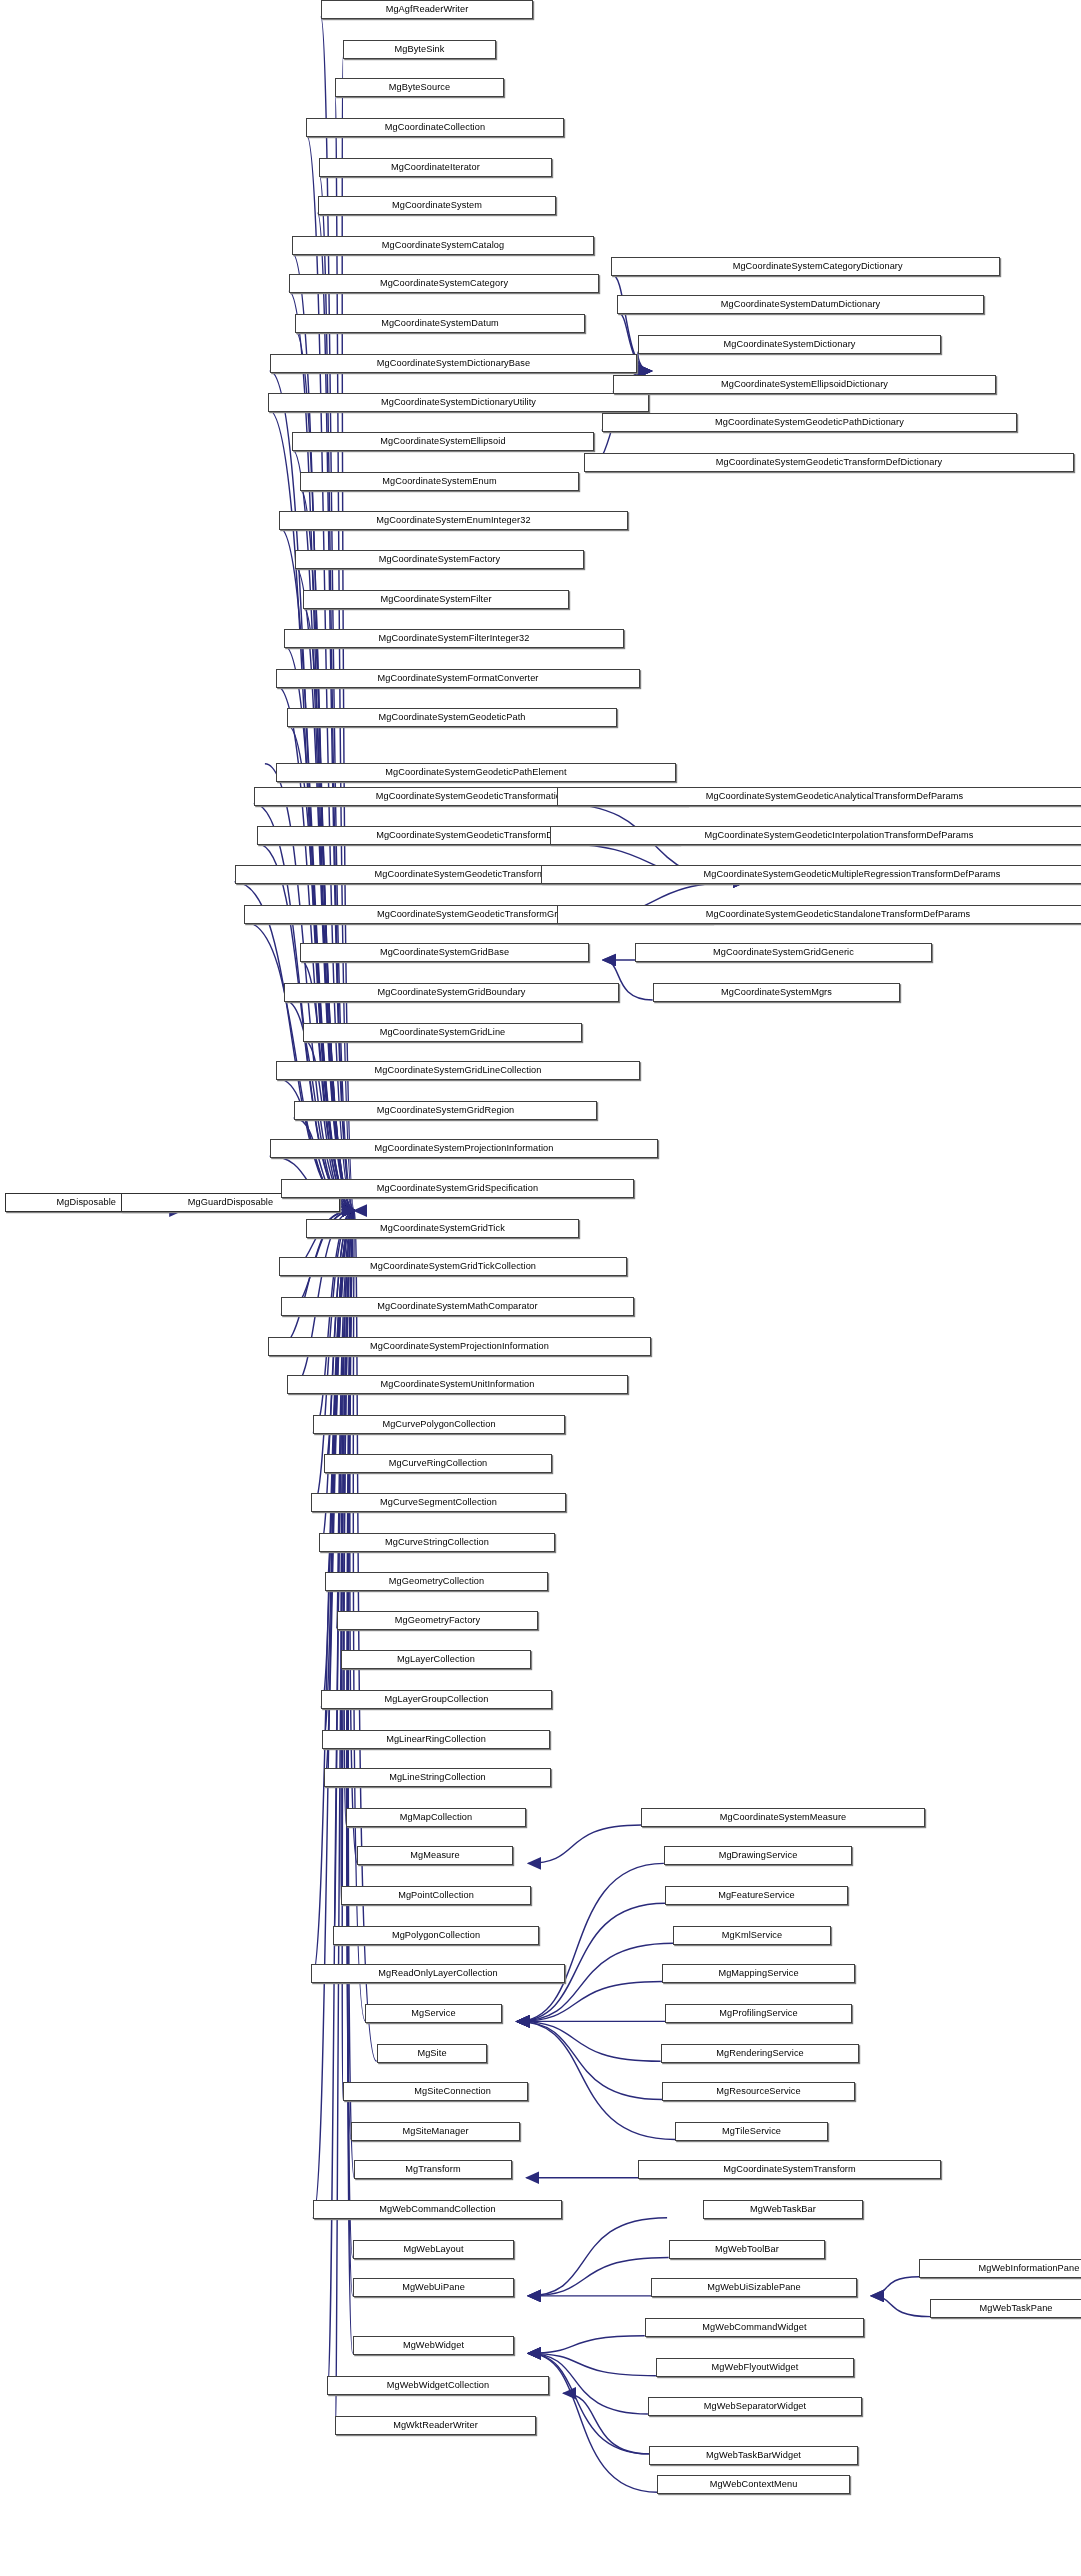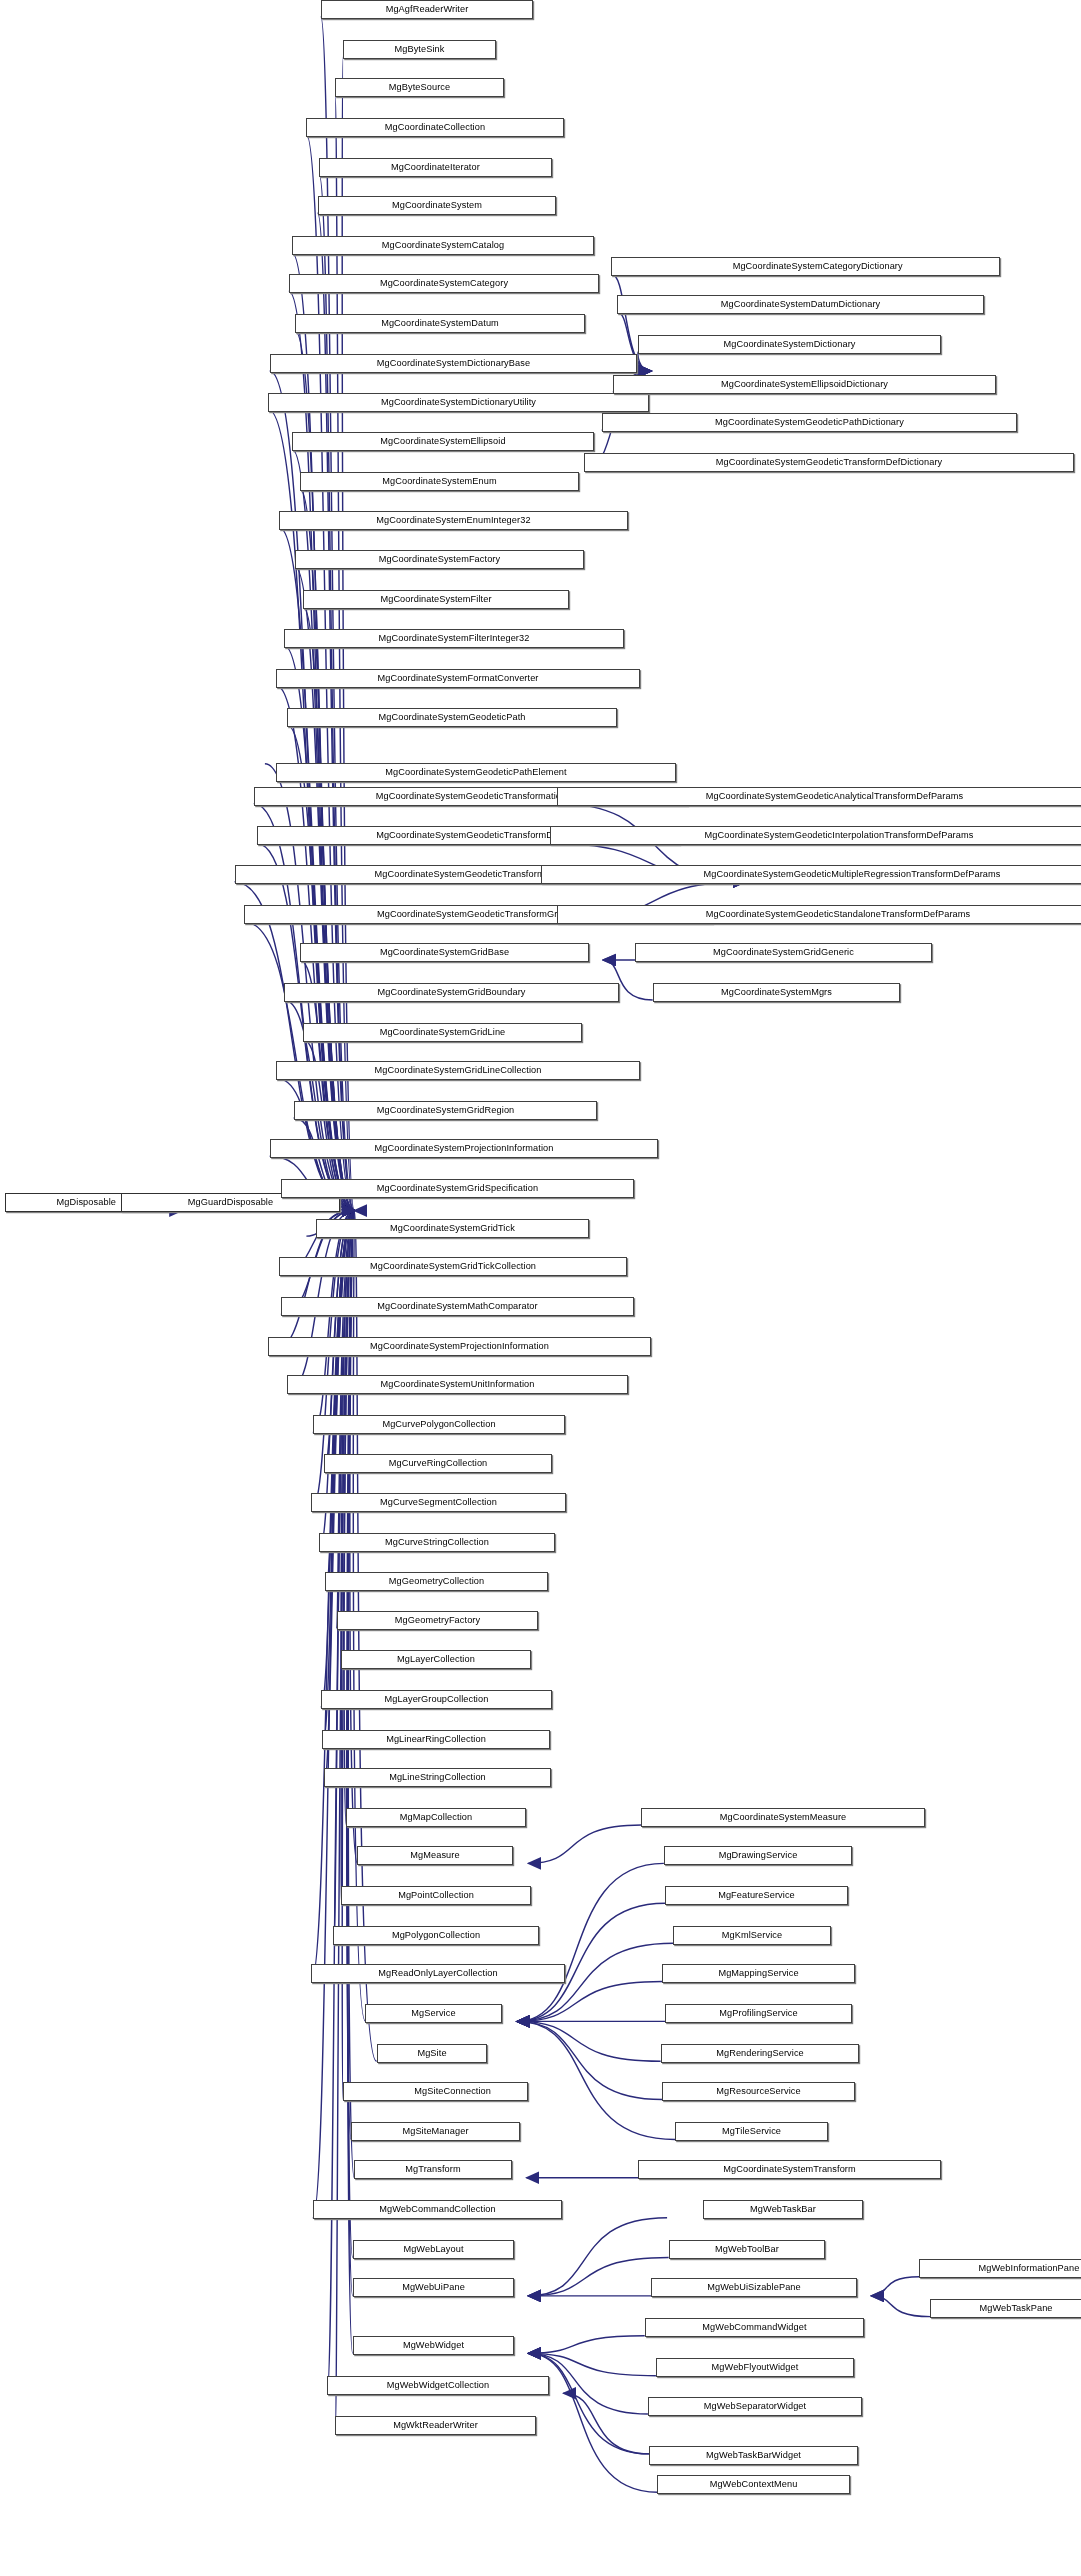--- a/index.html
+++ b/index.html
@@ -179,21 +179,21 @@
       <div class="uml-node" style="left: 257px; top: 826px; width: 423px; height: 19px;">MgCoordinateSystemGeodeticTransformDef</div>
       <div class="uml-node" style="left: 235px; top: 865px; width: 496px; height: 19px;">MgCoordinateSystemGeodeticTransformDefParams</div>
       <div class="uml-node" style="left: 244px; top: 905px; width: 469px; height: 19px;">MgCoordinateSystemGeodeticTransformGridFile</div>
       <div class="uml-node" style="left: 300px; top: 943px; width: 289px; height: 19px;">MgCoordinateSystemGridBase</div>
       <div class="uml-node" style="left: 284px; top: 983px; width: 335px; height: 19px;">MgCoordinateSystemGridBoundary</div>
       <div class="uml-node" style="left: 303px; top: 1023px; width: 279px; height: 19px;">MgCoordinateSystemGridLine</div>
       <div class="uml-node" style="left: 276px; top: 1061px; width: 364px; height: 19px;">MgCoordinateSystemGridLineCollection</div>
       <div class="uml-node" style="left: 294px; top: 1101px; width: 303px; height: 19px;">MgCoordinateSystemGridRegion</div>
       <div class="uml-node" style="left: 270px; top: 1139px; width: 388px; height: 19px;">MgCoordinateSystemProjectionInformation</div>
       <div class="uml-node" style="left: 281px; top: 1179px; width: 353px; height: 19px;">MgCoordinateSystemGridSpecification</div>
-      <div class="uml-node" style="left: 306px; top: 1219px; width: 273px; height: 19px; margin-left: 10px;">MgCoordinateSystemGridTick</div>
+      <div class="uml-node" style="left: 306px; top: 1219px; width: 273px; height: 19px;">MgCoordinateSystemGridTick</div>
       <div class="uml-node" style="left: 279px; top: 1257px; width: 348px; height: 19px;">MgCoordinateSystemGridTickCollection</div>
       <div class="uml-node" style="left: 281px; top: 1297px; width: 353px; height: 19px;">MgCoordinateSystemMathComparator</div>
       <div class="uml-node" style="left: 268px; top: 1337px; width: 383px; height: 19px;">MgCoordinateSystemProjectionInformation</div>
       <div class="uml-node" style="left: 287px; top: 1375px; width: 341px; height: 19px;">MgCoordinateSystemUnitInformation</div>
       <div class="uml-node" style="left: 313px; top: 1415px; width: 252px; height: 19px;">MgCurvePolygonCollection</div>
       <div class="uml-node" style="left: 324px; top: 1454px; width: 228px; height: 19px;">MgCurveRingCollection</div>
       <div class="uml-node" style="left: 311px; top: 1493px; width: 255px; height: 19px;">MgCurveSegmentCollection</div>
       <div class="uml-node" style="left: 319px; top: 1533px; width: 236px; height: 19px;">MgCurveStringCollection</div>
       <div class="uml-node" style="left: 325px; top: 1572px; width: 223px; height: 19px;">MgGeometryCollection</div>
       <div class="uml-node" style="left: 337px; top: 1611px; width: 201px; height: 19px;">MgGeometryFactory</div>

